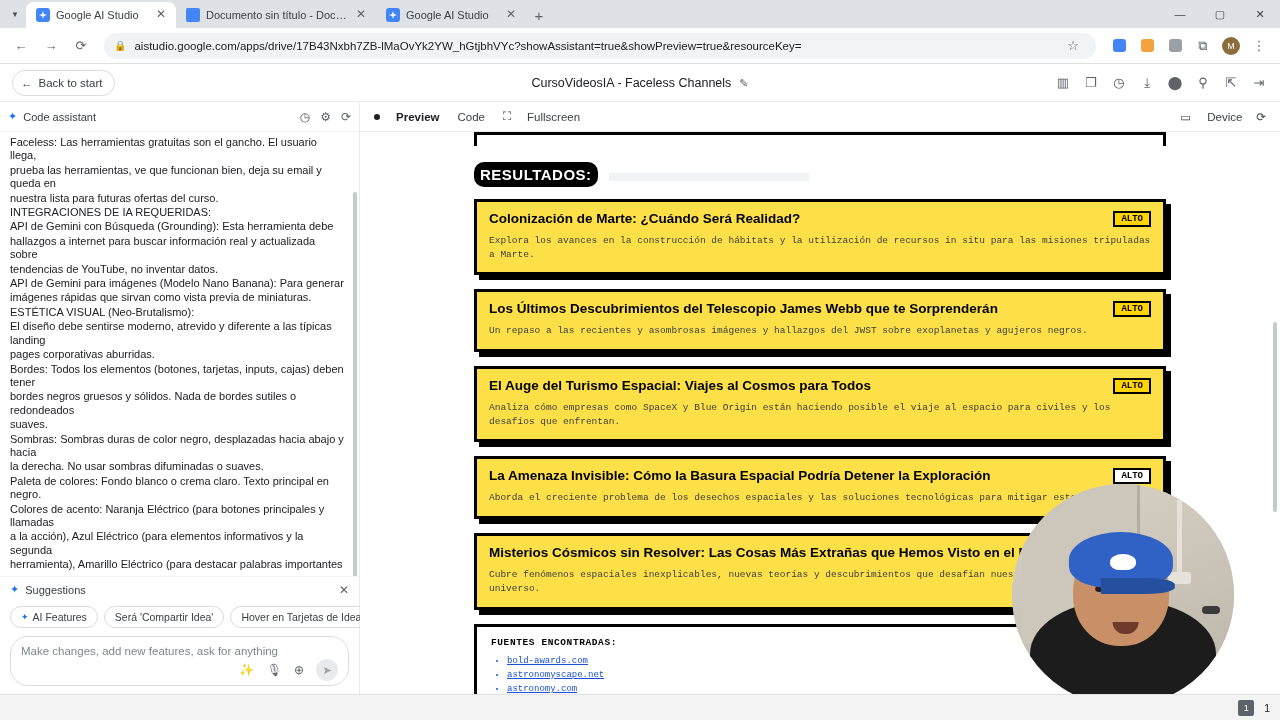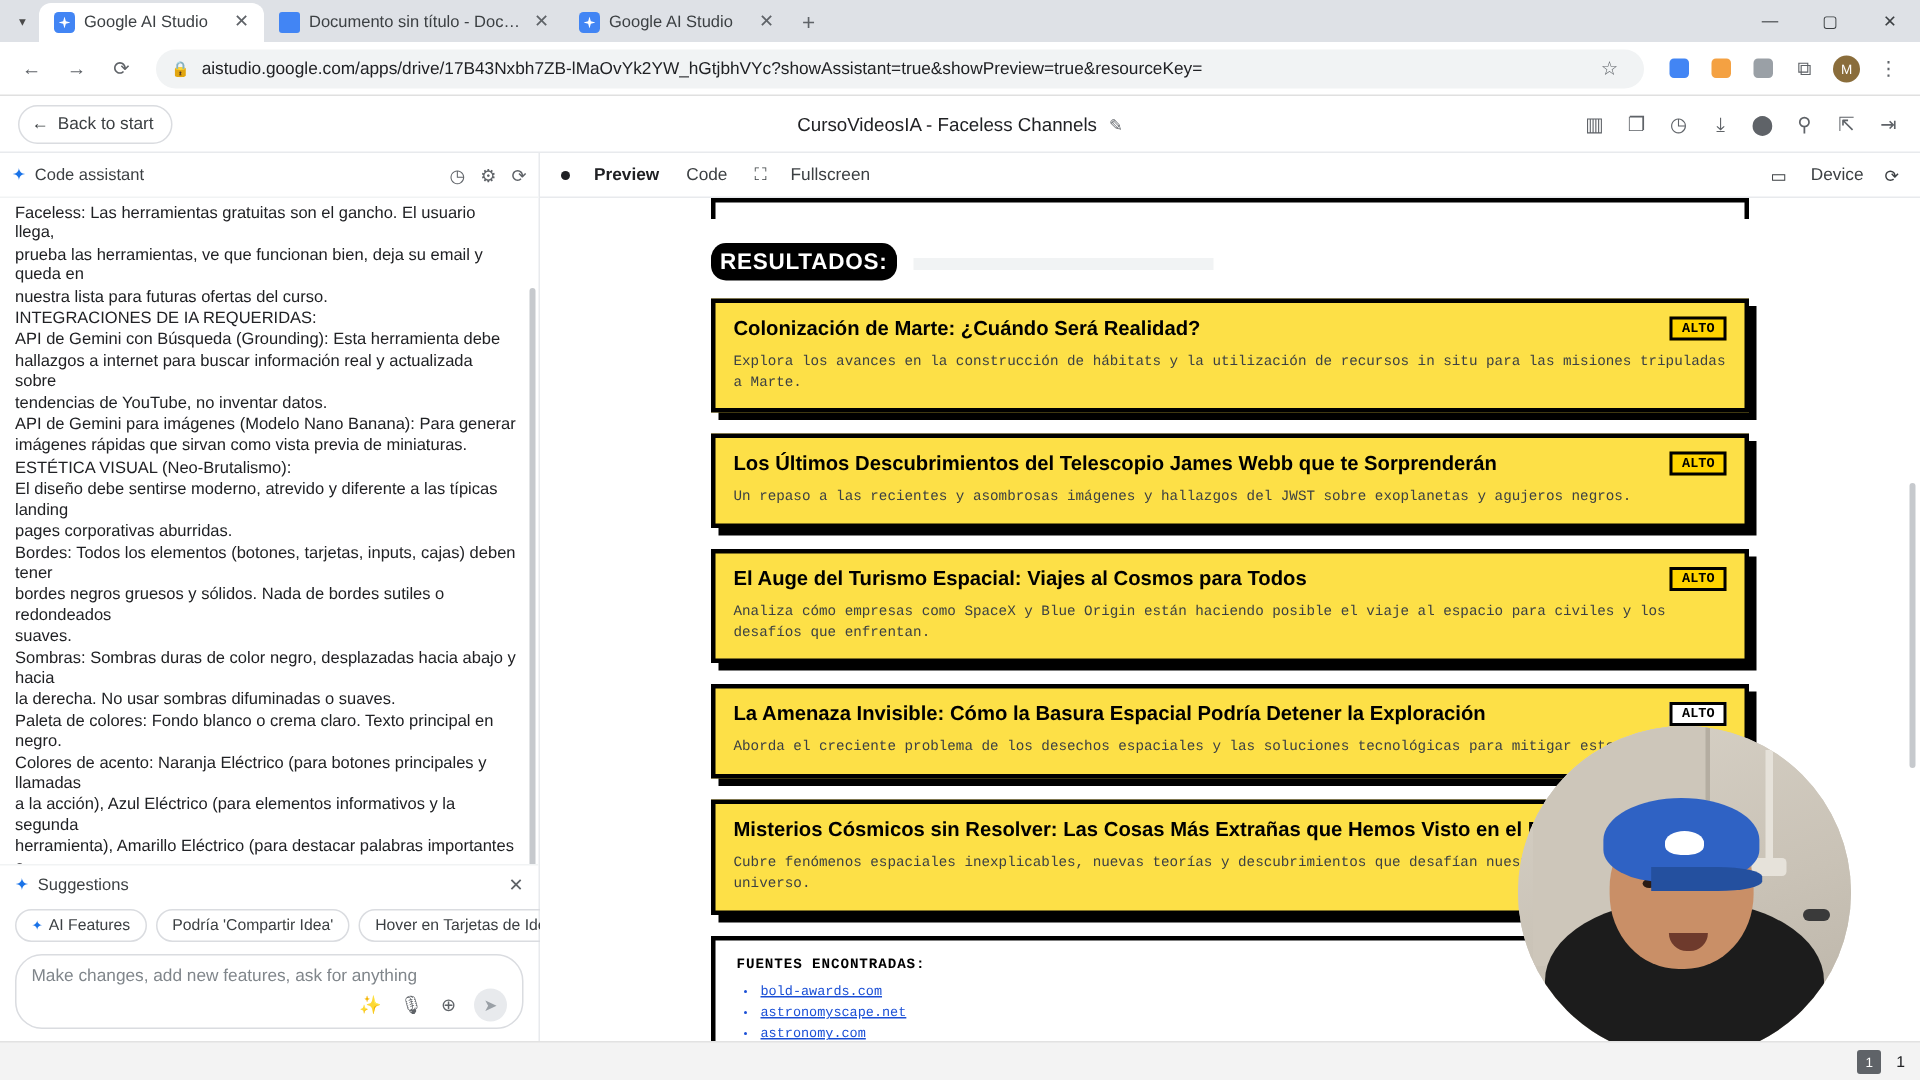--- a/index.html
+++ b/index.html
@@ -499,21 +499,21 @@
         <span>Suggestions</span>
         <span class="sugg-x">✕</span>
       </div>
 
       <div class="chips">
         <div class="chip">
           <span class="spark">✦</span>
           <span>AI Features</span>
         </div>
         <div class="chip">
-          <span>Podría 'Compartir Idea'</span>
+          <span>Será 'Compartir Idea'</span>
         </div>
         <div class="chip">
           <span>Hover en Tarjetas de Idea</span>
         </div>
         <div class="chip cut">
           <span>Más</span>
         </div>
         <div class="chip-arrow">›</div>
       </div>
 

